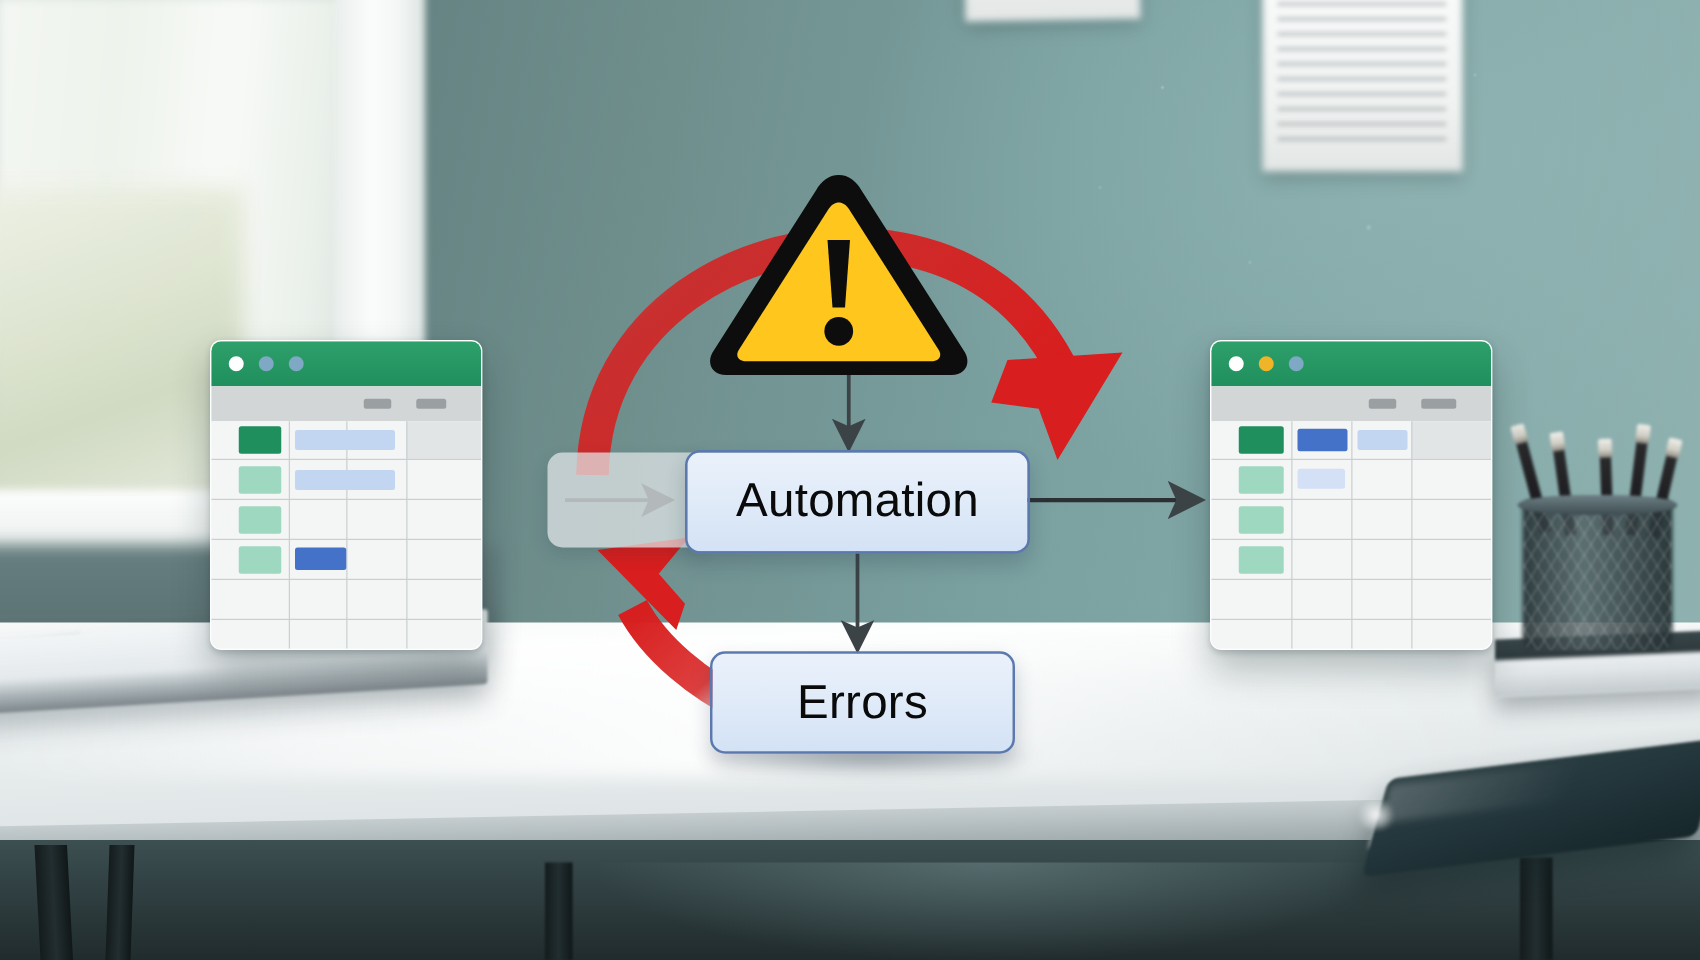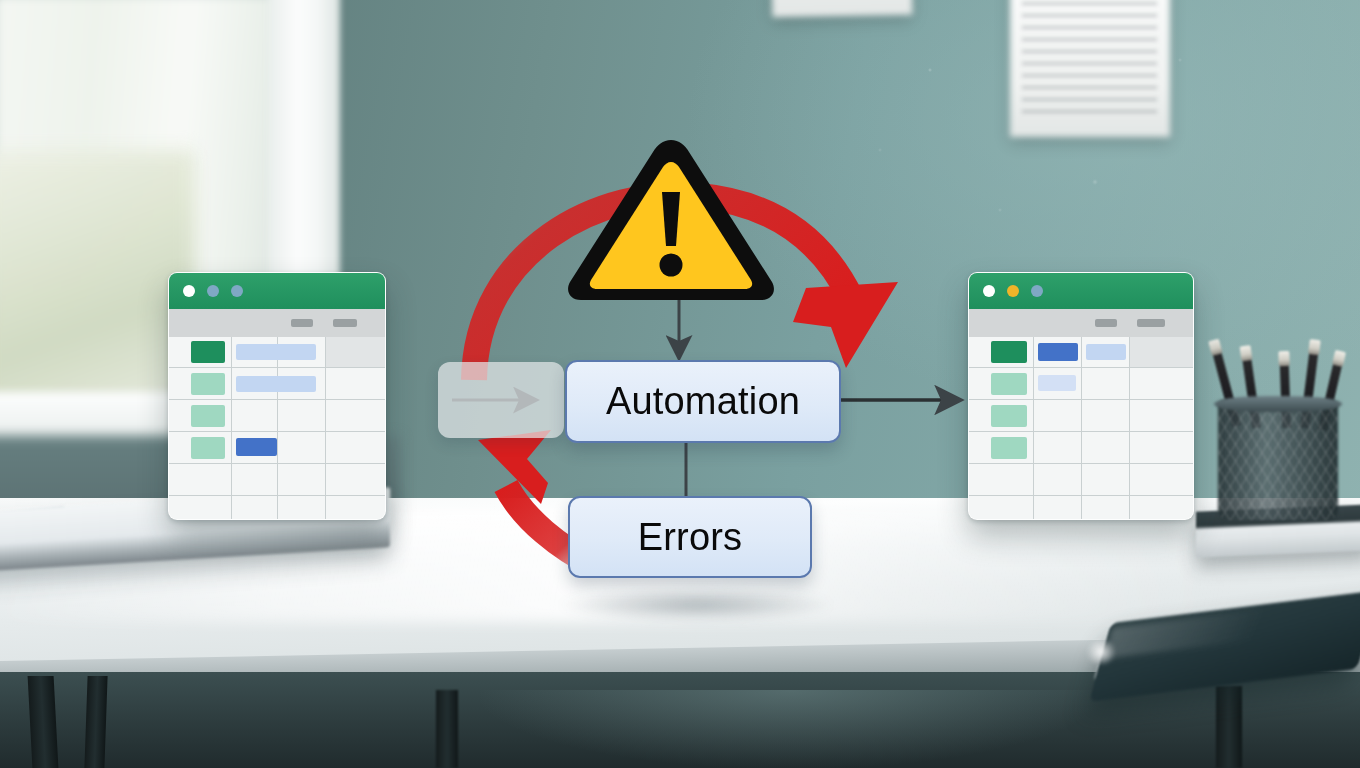--- a/index.html
+++ b/index.html
@@ -175,22 +175,22 @@
   .shade-col{position:absolute;top:0;width:52px;height:30px;background:#e2e5e6;}
   
   .node{
     position:absolute;border-radius:12px;
     background:linear-gradient(180deg,#eaf1fb 0%,#dfeaf8 55%,#d3e2f5 100%);
     border:2px solid #5b79ae;
     box-shadow:0 8px 16px rgba(30,50,70,.22);
     display:flex;align-items:center;justify-content:center;
     color:#0a0a0a;font-size:38px;letter-spacing:.2px;
   }
-  #node-automation{left:565px;top:360px;width:272px;height:79px;align-items:center;}
-  #node-errors{left:568px;top:496px;width:240px;height:78px;}
+  #node-automation{left:548px;top:360px;width:272px;height:79px;align-items:center;}
+  #node-errors{left:568px;top:521px;width:240px;height:78px;}
   .ghost-box{
     position:absolute;left:438px;top:362px;width:126px;height:76px;border-radius:12px;
     background:rgba(226,230,232,.72);
     box-shadow:0 6px 14px rgba(30,50,70,.16);
   }
   .node-shadow{
     position:absolute;border-radius:50%;
     background:radial-gradient(ellipse at 50% 50%,rgba(40,60,70,.34),rgba(40,60,70,0) 70%);
     filter:blur(5px);
   }

